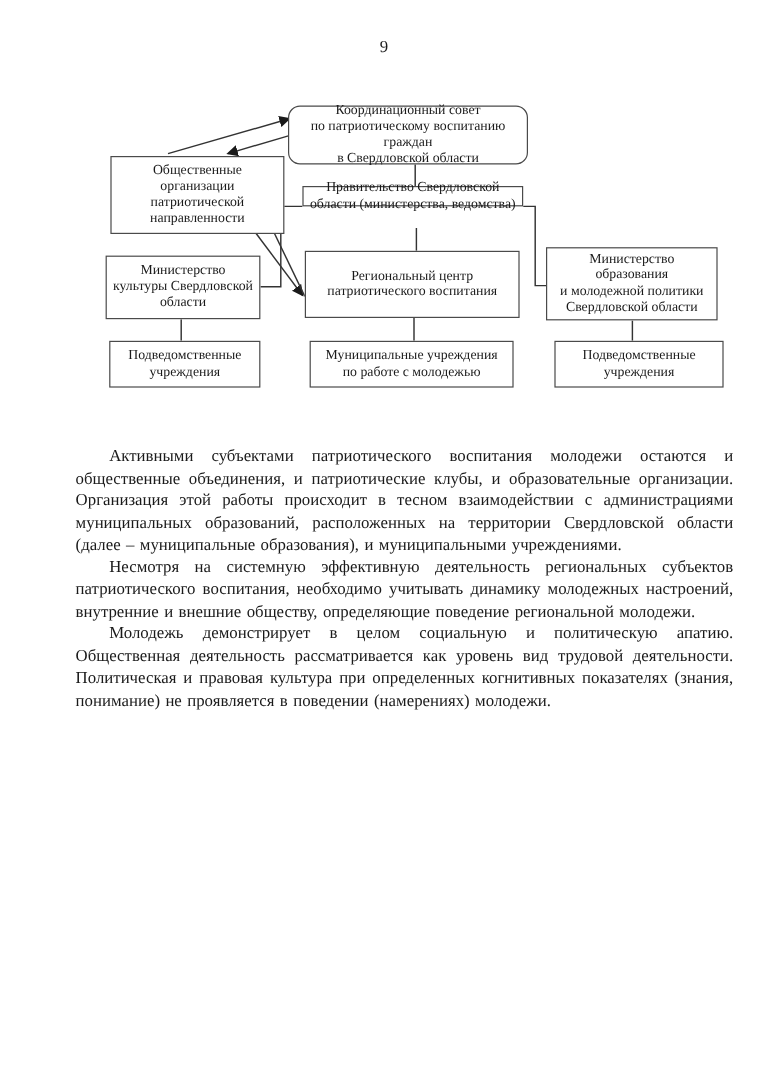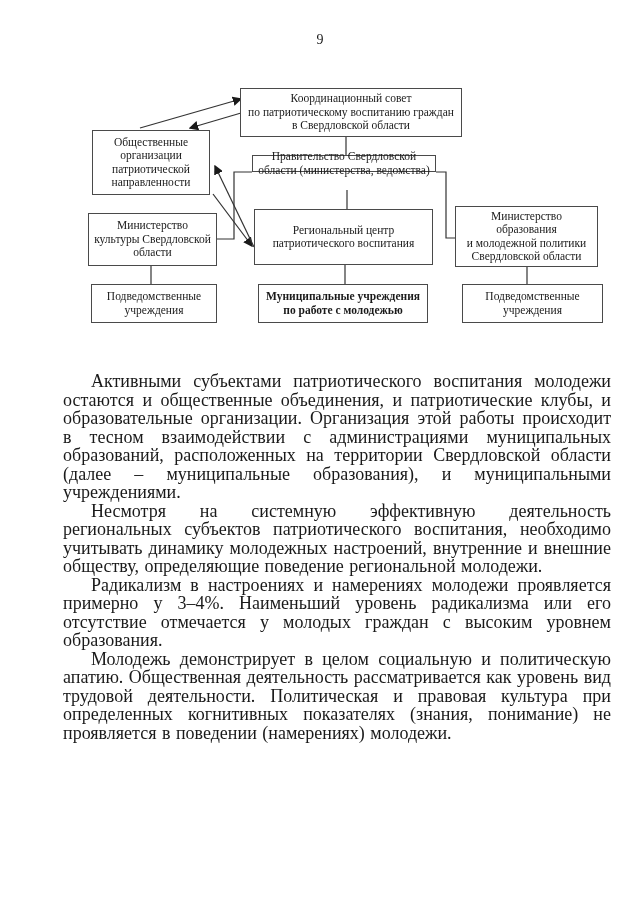--- a/index.html
+++ b/index.html
@@ -32,38 +32,38 @@
   .node{
     position:absolute;
     border:1px solid var(--box_border);
     background:var(--background);
     display:flex;align-items:center;justify-content:center;
     text-align:center;
     white-space:pre-line;
     font-size:11.5px;line-height:13.5px;
     padding:2px;
   }
-  .n-council{left:240px;top:88px;width:222px;height:49px;}
-  .n-public{left:92px;top:130px;width:118px;height:65px;}
+  .n-council{left:240px;top:88px;width:200px;height:49px;border-radius:10px;}
+  .n-public{left:92px;top:130px;width:145px;height:65px;}
   .n-government{left:252px;top:155px;width:184px;height:17px;}
   .n-culture{left:88px;top:213px;width:129px;height:53px;}
   .n-regional{left:254px;top:209px;width:179px;height:56px;}
   .n-education{left:455px;top:206px;width:143px;height:61px;}
   .n-sub-left{left:91px;top:284px;width:126px;height:39px;}
-  .n-municipal{left:258px;top:284px;width:170px;height:39px;font-weight:bold;}
+  .n-municipal{left:258px;top:284px;width:170px;height:39px;}
   .n-sub-right{left:462px;top:284px;width:141px;height:39px;}
   .caption{
     position:absolute;top:339px;left:0;right:0;
     text-align:center;font-size:13px;
   }
   .body-text{
     position:absolute;top:372px;left:63px;width:548px;
   }
   .body-text p{
-    font-size:18px;line-height:18.5px;
+    font-size:14px;line-height:18.5px;
     text-align:justify;
     text-indent:28px;
     word-spacing:1px;
   }
 </style>
 </head>
 <body>
 
 <div class="page">
 
@@ -115,17 +115,16 @@
     <div class="node n-municipal">Муниципальные учреждения
 по работе с молодежью</div>
     <div class="node n-sub-right">Подведомственные
 учреждения</div>
   </div>
 
 
   <div class="body-text">
     <p>Активными субъектами патриотического воспитания молодежи остаются и общественные объединения, и патриотические клубы, и образовательные организации. Организация этой работы происходит в тесном взаимодействии с администрациями муниципальных образований, расположенных на территории Свердловской области (далее – муниципальные образования), и муниципальными учреждениями.</p>
     <p>Несмотря на системную эффективную деятельность региональных субъектов патриотического воспитания, необходимо учитывать динамику молодежных настроений, внутренние и внешние обществу, определяющие поведение региональной молодежи.</p>
-    <p>Радикализм в настроениях и намерениях молодежи проявляется примерно у 3–4%. Наименьший уровень радикализма или его отсутствие отмечается у молодых граждан с высоким уровнем образования.</p>
     <p>Молодежь демонстрирует в целом социальную и политическую апатию. Общественная деятельность рассматривается как уровень вид трудовой деятельности. Политическая и правовая культура при определенных когнитивных показателях (знания, понимание) не проявляется в поведении (намерениях) молодежи.</p>
   </div>
 
 </div>
 
 </body></html>

